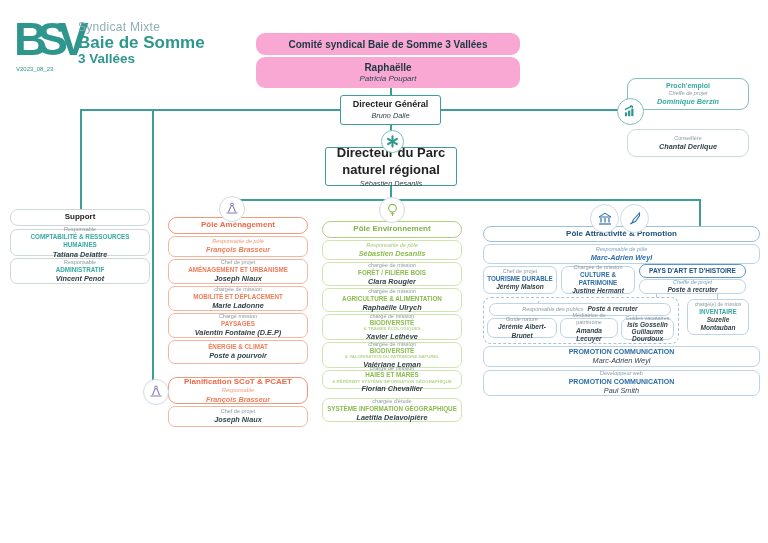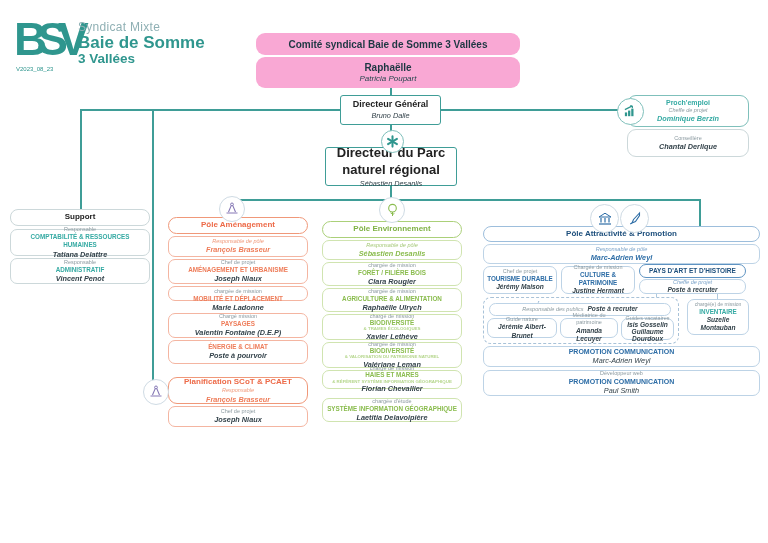--- a/index.html
+++ b/index.html
@@ -98,21 +98,21 @@
   </div>
 
   <div class="icon-circle" style="left:617px;top:98px;width:25px;height:25px;border-color:#7fc0bb;">
     <svg width="15" height="15" viewBox="0 0 16 16">
       <rect x="2" y="9" width="2.4" height="4" fill="#2f968e"></rect>
       <rect x="5.4" y="7" width="2.4" height="6" fill="#2f968e"></rect>
       <rect x="8.8" y="5" width="2.4" height="8" fill="#2f968e"></rect>
       <path d="M2 6 L10 2 M10 2 L7.6 2 M10 2 L10 4.4" stroke="#2f968e" stroke-width="1.2" fill="none"></path>
     </svg>
   </div>
-  <div class="box b-teal-light" style="left:627px;top:95px;width:122px;height:32px;z-index:4;">
+  <div class="box b-teal-light" style="left:627px;top:78px;width:122px;height:32px;z-index:4;">
     <div class="unit-t" style="font-size:7px;">Proch'emploi</div>
     <div class="role-it">Cheffe de projet</div>
     <div class="name-t">Dominique Berzin</div>
   </div>
   <div class="box" style="left:627px;top:129px;width:122px;height:28px;border-radius:9px;">
     <div class="role">Conseillère</div>
     <div class="name">Chantal Derlique</div>
   </div>
 
   <div class="icon-circle" style="left:381px;top:130px;width:21px;height:21px;border-color:#7fc0bb;">
@@ -155,21 +155,21 @@
   </div>
   <div class="box b-orange" style="left:168px;top:236px;width:140px;height:21px;">
     <div class="role-o">Responsable de pôle</div>
     <div class="name-o">François Brasseur</div>
   </div>
   <div class="box b-orange" style="left:168px;top:259px;width:140px;height:25px;">
     <div class="role">Chef de projet</div>
     <div class="unit-o">AMÉNAGEMENT ET URBANISME</div>
     <div class="name">Joseph Niaux</div>
   </div>
-  <div class="box b-orange" style="left:168px;top:286px;width:140px;height:15px;justify-content:space-between;">
+  <div class="box b-orange" style="left:168px;top:286px;width:140px;height:25px;">
     <div class="role">chargée de mission</div>
     <div class="unit-o">MOBILITÉ ET DÉPLACEMENT</div>
     <div class="name">Marie Ladonne</div>
   </div>
   <div class="box b-orange" style="left:168px;top:313px;width:140px;height:25px;">
     <div class="role">Chargé mission</div>
     <div class="unit-o">PAYSAGES</div>
     <div class="name">Valentin Fontaine (D.E.P)</div>
   </div>
   <div class="box b-orange" style="left:168px;top:340px;width:140px;height:24px;">

